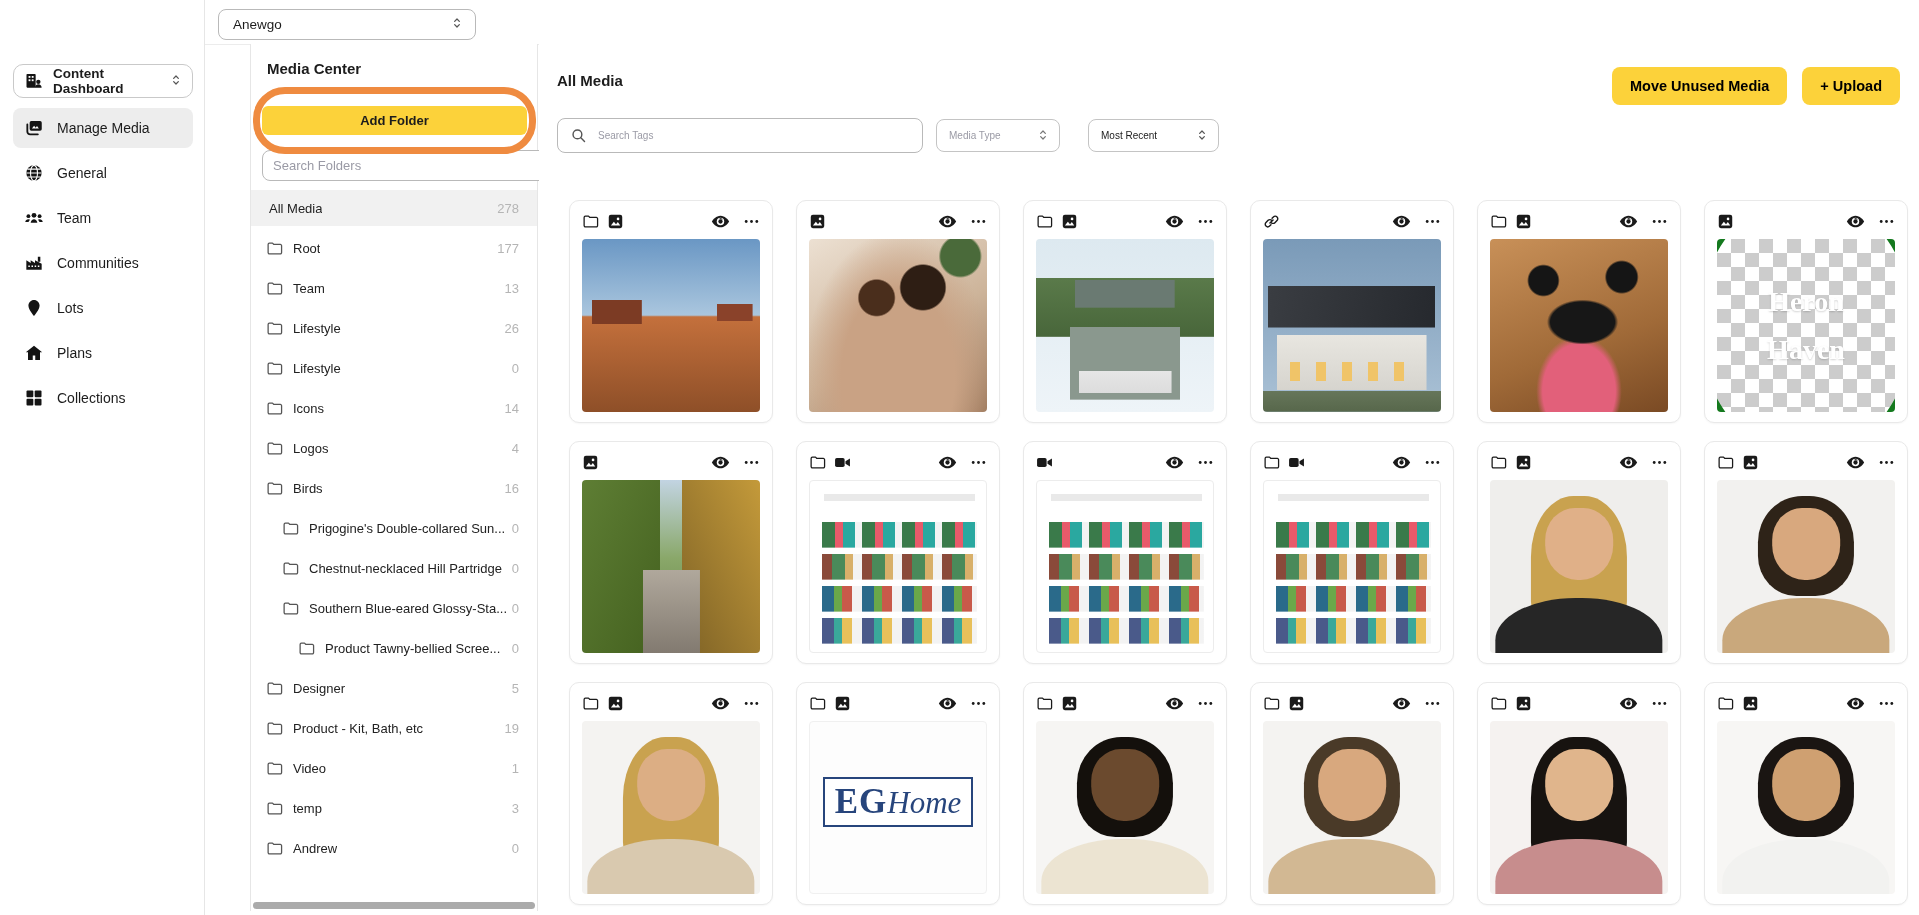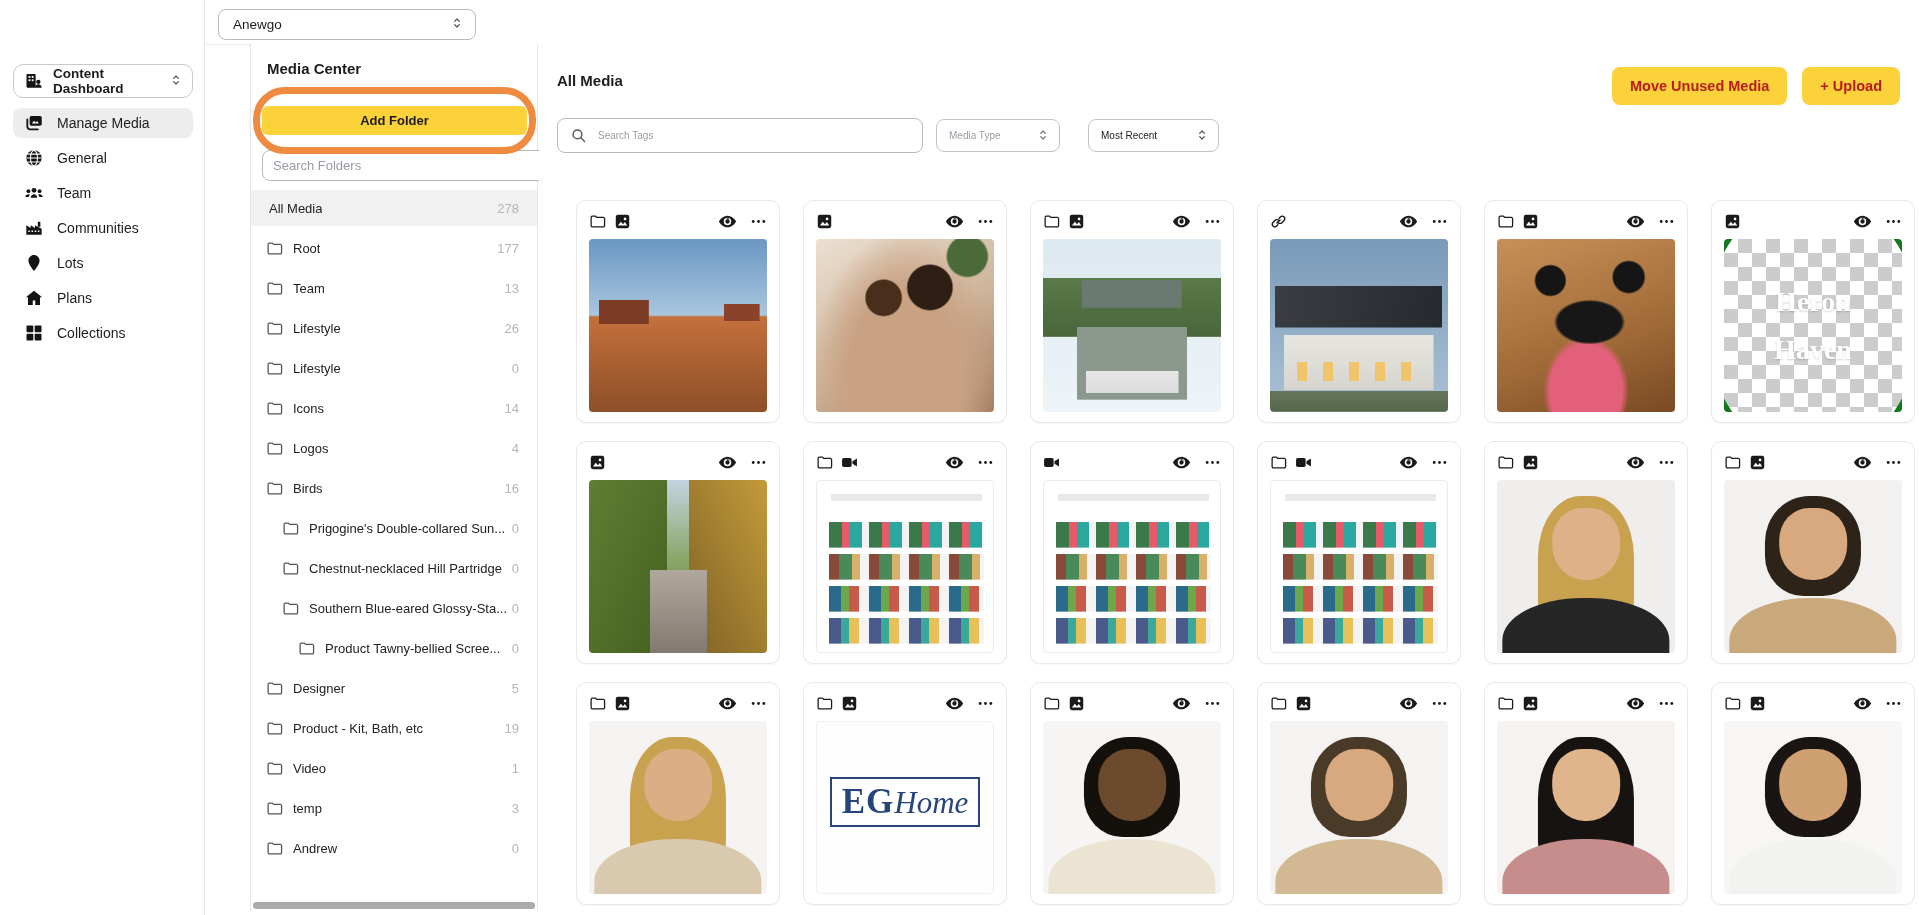--- a/index.html
+++ b/index.html
@@ -17,21 +17,21 @@
   .org-select .grow{flex:1;}
   .signed{position:absolute;top:0;right:16px;height:44px;display:flex;align-items:center;gap:10px;}
   .signed .txt{font-size:12.5px;color:#4a4a4a;}
   .avatar{width:30px;height:30px;border-radius:50%;background:#161616;color:#fff;font-size:12px;font-weight:700;display:flex;align-items:center;justify-content:center;}
 
   
   .sidebar{position:absolute;left:0;top:0;width:204px;height:915px;border-right:1px solid #e6e6e6;background:#fff;}
   .dash-select{position:absolute;left:13px;top:64px;width:180px;height:34px;border:1px solid #c9c9c9;border-radius:10px;background:#fff;display:flex;align-items:center;gap:9px;padding:0 8px 0 10px;box-sizing:border-box;font-size:13.5px;font-weight:600;cursor:pointer;}
   .dash-select .grow{flex:1;}
   .side-nav{position:absolute;left:13px;top:108px;width:180px;display:flex;flex-direction:column;gap:5px;}
-  .side-item{height:30px;border-radius:8px;display:flex;align-items:center;gap:13px;padding:0 11px;font-size:14px;font-weight:500;cursor:pointer;}
+  .side-item{height:40px;border-radius:8px;display:flex;align-items:center;gap:13px;padding:0 11px;font-size:14px;font-weight:500;cursor:pointer;}
   .side-item.active{background:#ededed;}
   .sicon{width:20px;height:20px;display:inline-flex;}
   .sicon svg{width:20px;height:20px;}
   .updown svg{width:16px;height:16px;}
 
   
   .media-panel{position:absolute;left:250px;top:44px;width:288px;bottom:4px;border-left:1px solid #e6e6e6;border-right:1px solid #e6e6e6;background:#fff;box-sizing:border-box;}
   .mc-title{position:absolute;left:16px;top:16px;font-size:15px;font-weight:700;margin:0;}
   .add-folder{position:absolute;left:11px;top:62px;width:265px;height:29px;background:#fcd23a;border:none;border-radius:6px;font-family:inherit;font-size:13px;font-weight:700;color:#1c1c1c;cursor:pointer;}
   .annotation-ring{position:absolute;left:2px;top:43px;width:269px;height:53px;border:7px solid #ef8b40;border-radius:32px;pointer-events:none;z-index:3;}
@@ -52,24 +52,24 @@
   .main{position:absolute;left:539px;top:0;right:0;height:915px;background:#fff;}
   .main-title{position:absolute;left:18px;top:72px;font-size:15px;font-weight:700;margin:0;}
   .search-tags{position:absolute;left:18px;top:118px;width:366px;height:35px;border:1px solid #b9b9b9;border-radius:8px;box-sizing:border-box;display:flex;align-items:center;gap:9px;padding:0 12px;background:#fff;}
   .search-tags input{border:none;outline:none;flex:1;font-family:inherit;font-size:10px;color:#333;}
   .search-tags input::placeholder{color:#9a9aa5;}
   .select{border:1px solid #c4c4c4;border-radius:8px;background:#fff;display:flex;align-items:center;padding:0 8px 0 12px;font-size:10px;cursor:pointer;box-sizing:border-box;}
   .select .grow{flex:1;padding-right:8px;}
   .sel-mediatype{position:absolute;left:397px;top:119px;width:124px;height:33px;color:#9a9aa5;}
   .sel-sort{position:absolute;left:549px;top:119px;width:131px;height:33px;color:#1c1c1c;font-weight:500;}
   .actions{position:absolute;top:67px;right:19px;display:flex;gap:15px;}
-  .btn-yellow{background:#fcd23a;border:none;border-radius:8px;height:38px;padding:0 18px;font-family:inherit;font-size:14.5px;font-weight:600;color:#b91c1c;cursor:pointer;}
+  .btn-yellow{background:#fcd23a;border:none;border-radius:8px;height:38px;padding:0 18px;font-family:inherit;font-size:14.5px;font-weight:600;color:#000000;cursor:pointer;}
 
   
-  .grid{position:absolute;left:37px;top:200px;display:grid;grid-template-columns:repeat(6,204px);column-gap:23px;row-gap:18px;}
+  .grid{position:absolute;left:30px;top:200px;display:grid;grid-template-columns:repeat(6,204px);column-gap:23px;row-gap:18px;}
   .card{box-sizing:border-box;width:204px;height:223px;background:#fff;border:1px solid #e9e9e9;border-radius:10px;padding:10px 12px 12px;box-shadow:0 1px 2px rgba(0,0,0,0.04);}
   .card-head{height:20px;margin-bottom:8px;display:flex;justify-content:space-between;align-items:center;}
   .head-left{display:flex;gap:8px;align-items:center;}
   .head-right{display:flex;gap:13px;align-items:center;}
   .cicon{display:inline-flex;color:#1a1a1a;}
   .cicon svg{width:17px;height:17px;}
   .cicon.eye svg{width:19px;height:19px;}
   .thumb{position:relative;height:173px;border-radius:4px;overflow:hidden;background:#eee;background-repeat:no-repeat;cursor:pointer;}
 
   

